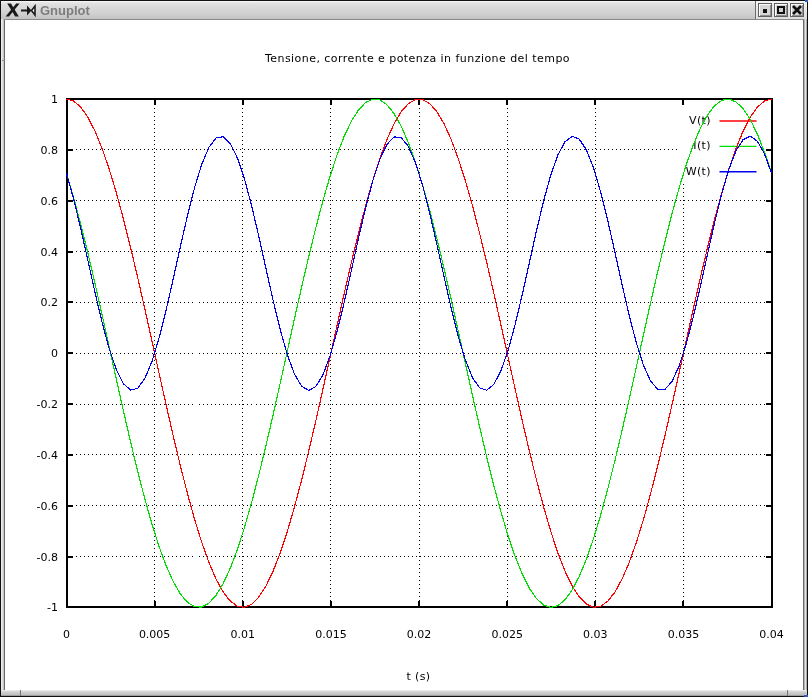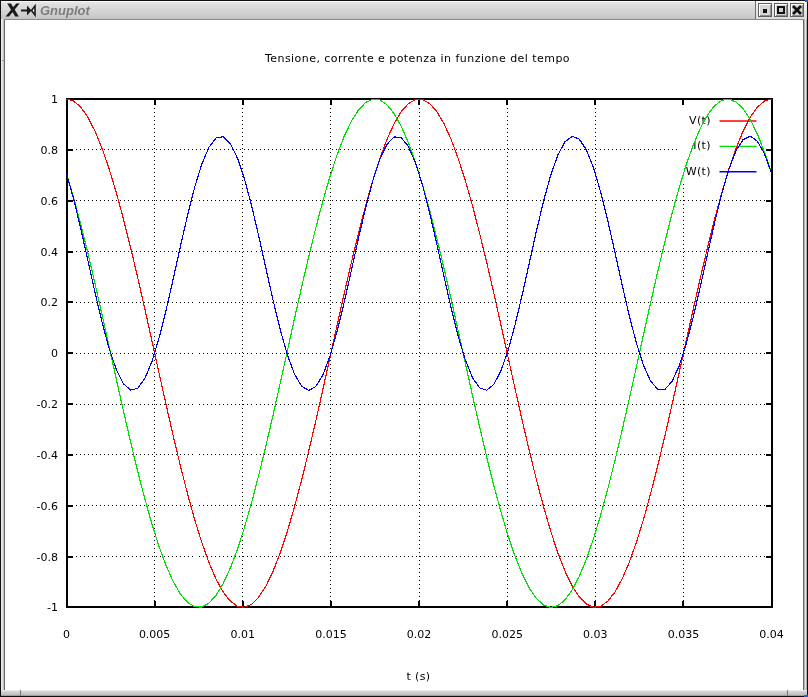--- a/index.html
+++ b/index.html
@@ -12,21 +12,21 @@
           border:1px solid #101010;}
   
   .titlebar{position:absolute;left:1px;top:1px;width:806px;height:18px;
           background:linear-gradient(180deg,#ececec 0%,#dedede 20%,#cfcfcf 75%,#c3c3c3 100%);
           border-bottom:1px solid #8a8a8a;}
   .titlebar-highlight{position:absolute;left:0;top:0;width:100%;height:1px;background:#f6f6f6;}
   .app-icon{position:absolute;left:4px;top:2px;width:15px;height:14px;}
   .pin-icon{position:absolute;left:20px;top:3px;width:15px;height:13px;}
   .title-text{position:absolute;left:39px;top:2px;height:16px;line-height:16px;
           font-family:"Liberation Sans",sans-serif;font-size:13px;font-weight:bold;
-          color:#7d7d7d;letter-spacing:0px;font-style:italic;}
+          color:#7d7d7d;letter-spacing:0px;}
   .titlebar-divider{position:absolute;left:754px;top:0px;width:1px;height:18px;background:#6e6e6e;}
   .button-strip{position:absolute;left:755px;top:0px;width:51px;height:18px;
           background:linear-gradient(180deg,#f4f4f4,#dcdcdc);}
   .tb-btn{position:absolute;top:2px;width:14px;height:14px;background:#d6d6d6;
           border:1px solid #5f5f5f;
           box-shadow:inset 1px 1px 0 #fbfbfb, inset -1px -1px 0 #8f8f8f;
           box-sizing:border-box;}
   .btn-min{left:2px;}
   .btn-max{left:18px;}
   .btn-close{left:34px;}

